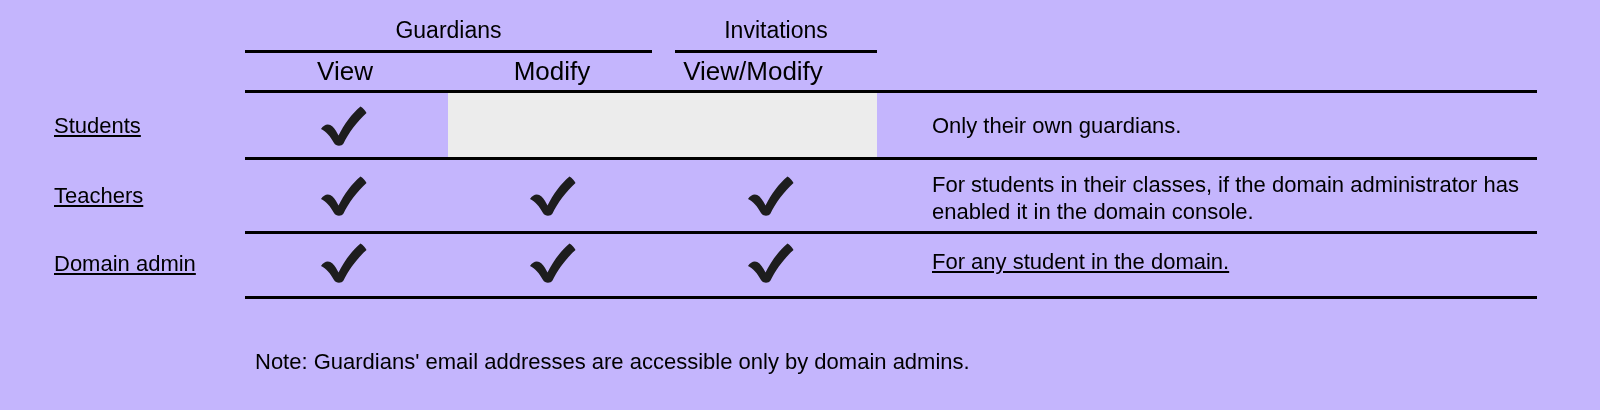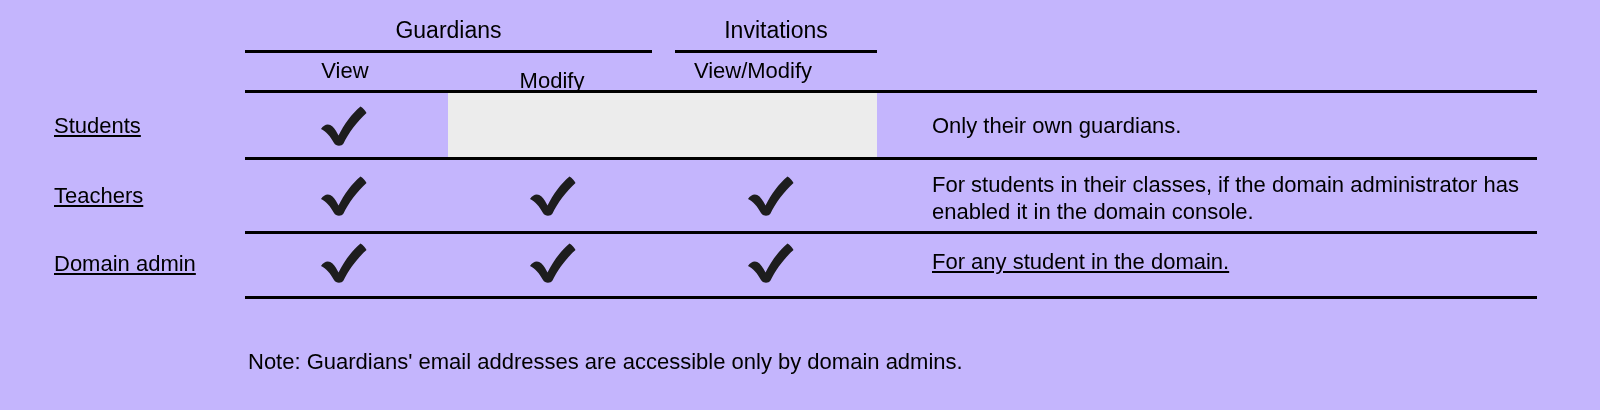--- a/index.html
+++ b/index.html
@@ -9,41 +9,41 @@
     height: 410px;
     background: #c4b5fd;
     font-family: "Liberation Sans", sans-serif;
     color: #000000;
     overflow: hidden;
   }
   .abs { position: absolute; }
   .center { text-align: center; }
   .rule { position: absolute; background: #000000; height: 3px; }
   .group-label { font-size: 23px; line-height: 28px; }
-  .col-label { font-size: 22px; line-height: 26px; }
+  .col-label { font-size: 26px; line-height: 26px; }
   .row-label { font-size: 22px; line-height: 26px; text-decoration: underline; }
   .note { font-size: 22px; line-height: 27px; margin-left: 47px; }
-  .footnote { font-size: 22px; line-height: 26px; }
+  .footnote { font-size: 22px; line-height: 26px; margin-left: 7px; }
   .shade { position: absolute; background: #ececec; }
   .check { position: absolute; width: 52px; height: 42px; }
   .check svg { display: block; width: 100%; height: 100%; }
 </style>
 </head>
 <body>
 
 <div class="stage">
 
   <div class="abs center group-label" style="left:245px; top:16px; width:407px;">Guardians</div>
   <div class="abs center group-label" style="left:675px; top:16px; width:202px;">Invitations</div>
 
   <div class="rule" style="left:245px; top:50px; width:407px;"></div>
   <div class="rule" style="left:675px; top:50px; width:202px;"></div>
 
   <div class="abs center col-label" style="left:245px; top:58px; width:200px;">View</div>
-  <div class="abs center col-label" style="left:447px; top:68px; width:210px;">Modify</div>
+  <div class="abs center col-label" style="left:447px; top:58px; width:210px;">Modify</div>
   <div class="abs center col-label" style="left:646px; top:58px; width:214px;">View/Modify</div>
 
   <div class="rule" style="left:245px; top:90px; width:1292px;"></div>
   <div class="rule" style="left:245px; top:157px; width:1292px;"></div>
   <div class="rule" style="left:245px; top:231px; width:1292px;"></div>
   <div class="rule" style="left:245px; top:296px; width:1292px;"></div>
 
   <div class="shade" style="left:448px; top:93px; width:429px; height:64px;"></div>
 
   <div class="abs row-label" style="left:54px; top:113px;">Students</div>

